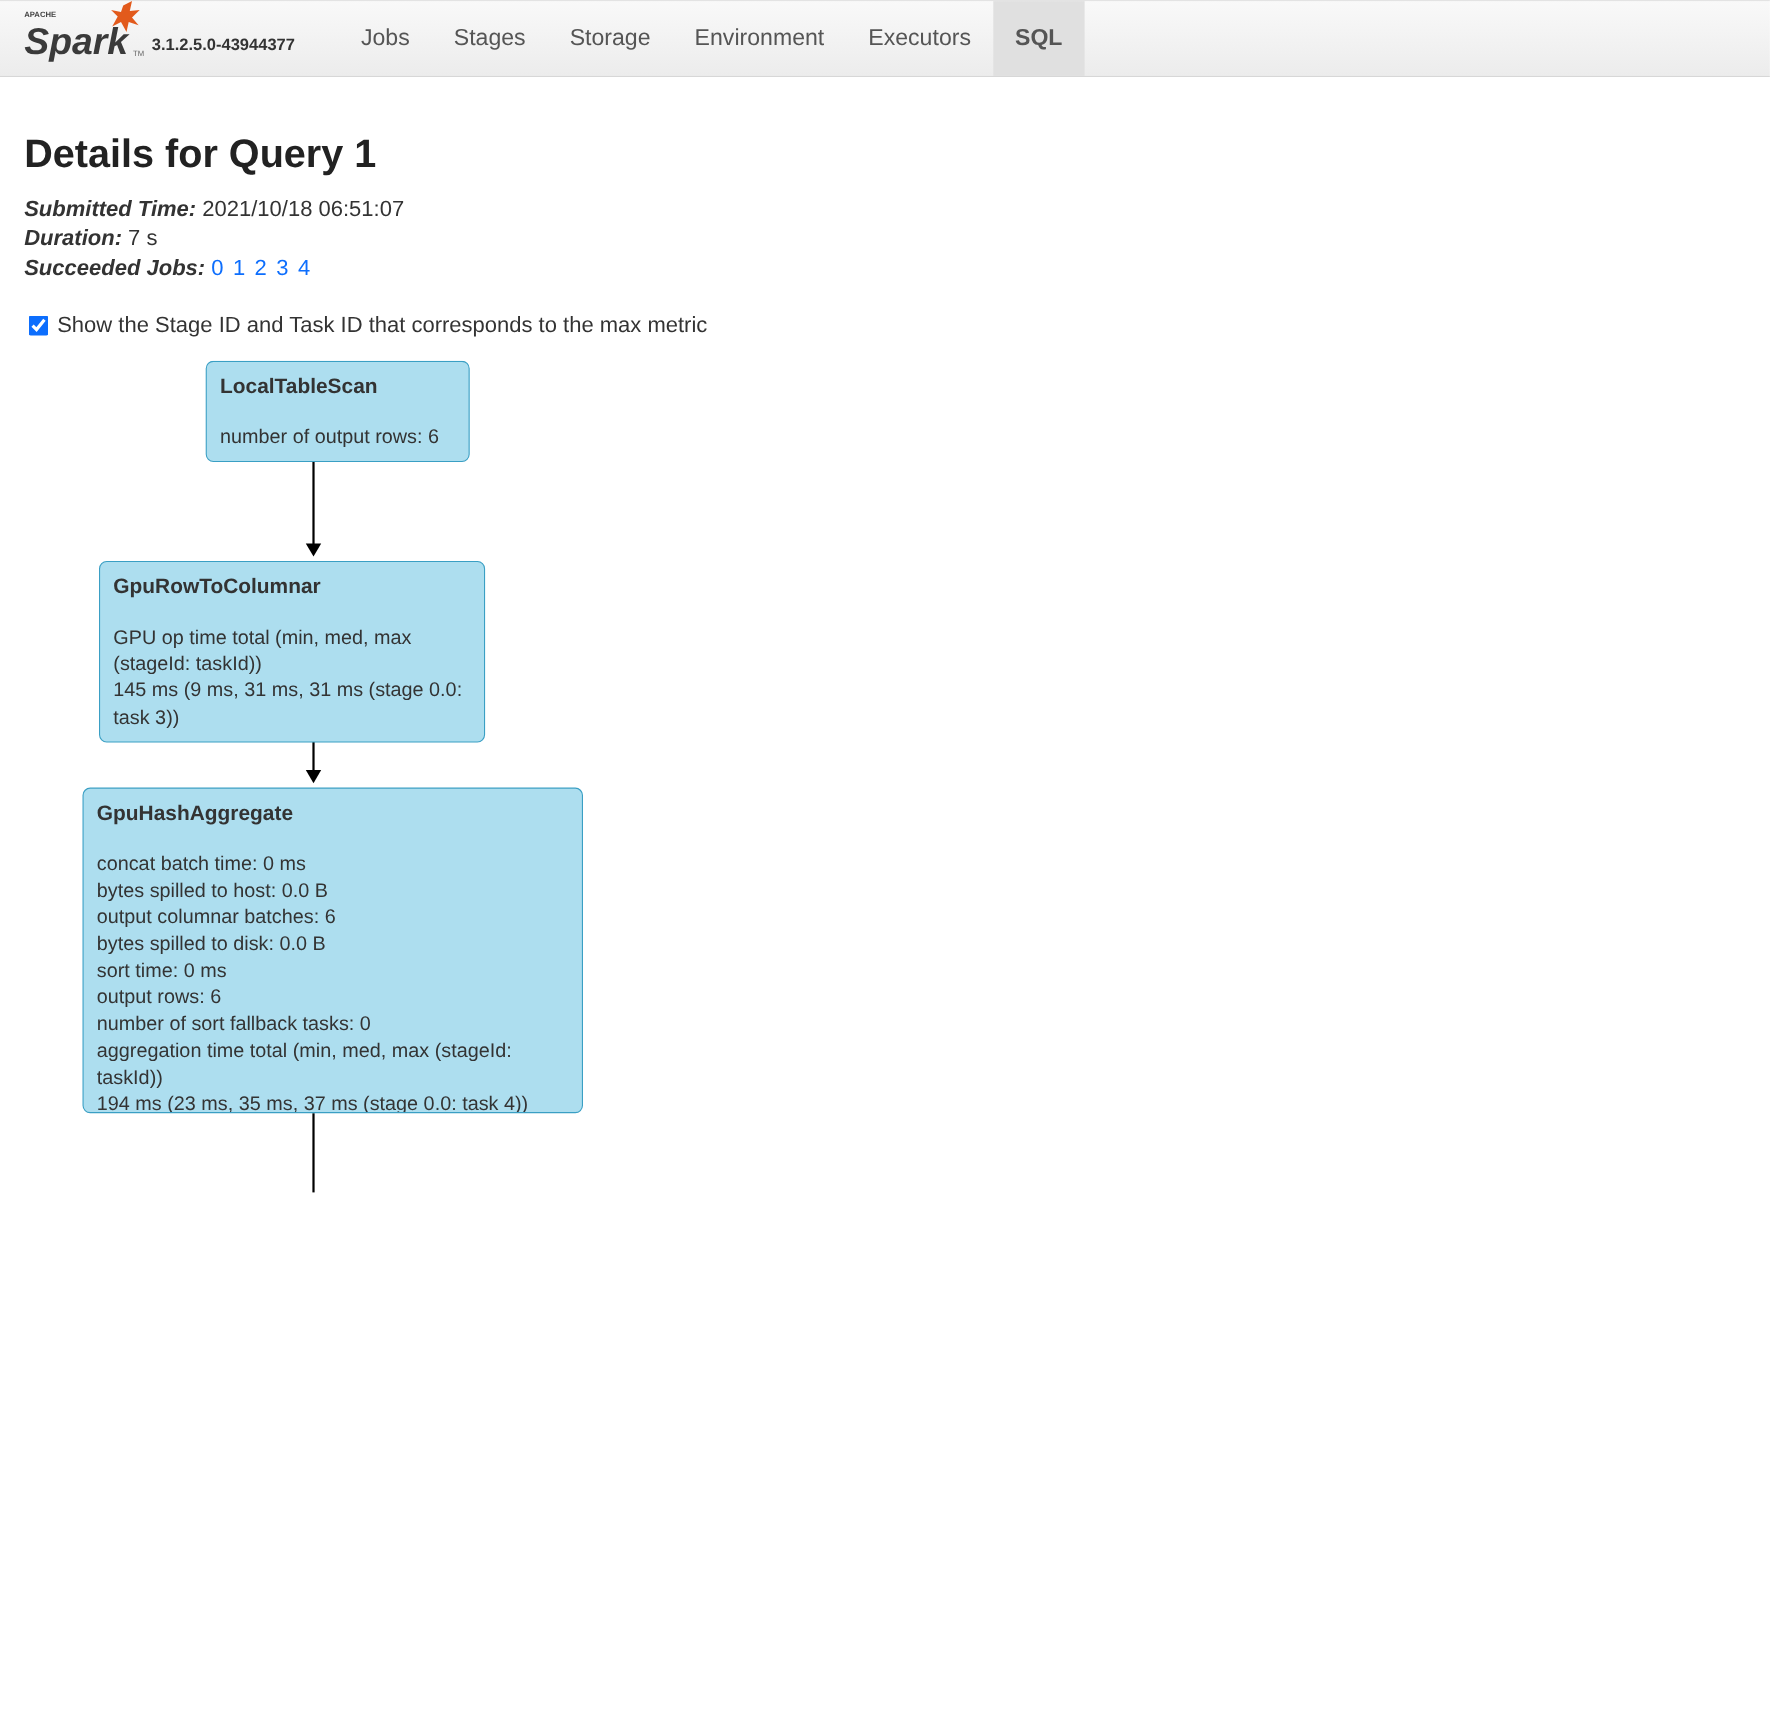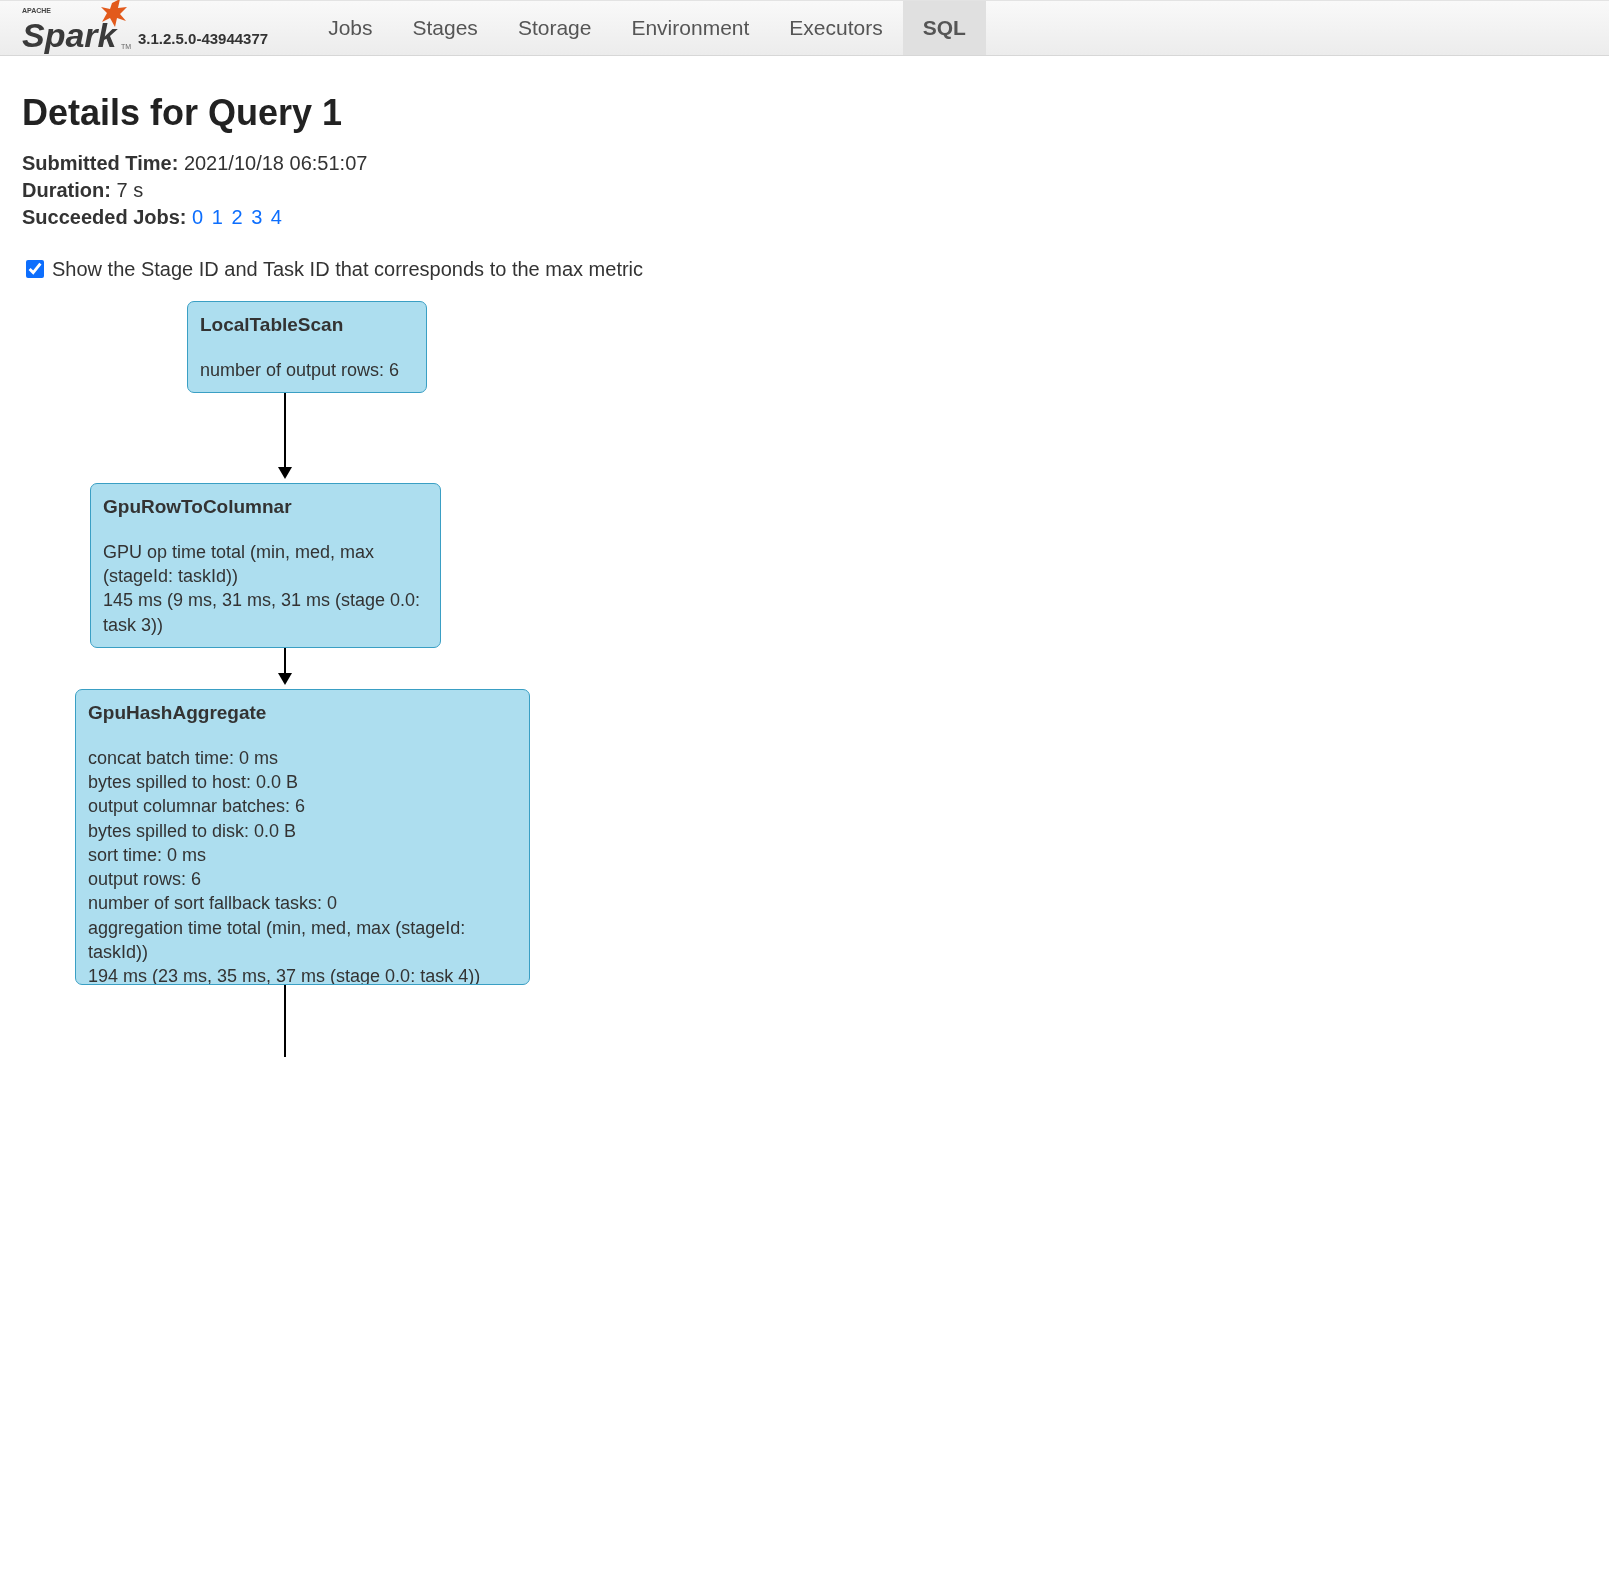--- a/index.html
+++ b/index.html
@@ -1,23 +1,23 @@
 <!DOCTYPE html>
 <html><head>
 <meta charset="utf-8">
 <style>
   * { box-sizing: border-box; }
   html, body { margin: 0; padding: 0; font-family: "Segoe UI", "Helvetica Neue", Arial, sans-serif; color: #333; background: #fff; }
   .navbar {
     display: flex;
-    align-items: flex-end;
+    align-items: flex-start;
     background: linear-gradient(#f9f9f9, #ececec);
     border-bottom: 1px solid #d7d7d7;
     border-top: 1px solid #e3e3e3;
-    height: 56px;
+    height: 70px;
     padding-left: 22px;
   }
   .brand {
     display: flex;
     align-items: flex-end;
     margin-right: 30px;
   }
   .brand svg { display: block; }
   .version {
     font-size: 15px;
@@ -40,34 +40,35 @@
     font-size: 21px;
     cursor: pointer;
     text-decoration: none;
   }
   .nav-tab.active {
     background: #e0e0e0;
     color: #555;
     font-weight: bold;
   }
   .content {
-    padding: 16px 22px 0 22px;
+    padding: 29px 22px 0 22px;
   }
   h1 {
     font-size: 36px;
     font-weight: 700;
     margin: 20px 0 18px 0;
     color: #222;
   }
   .meta-row {
     font-size: 20px;
     margin: 4px 0;
   }
   .meta-row .label {
     font-weight: 700;
+    font-style: italic;
   }
   .job-link {
     color: #0d6efd;
     text-decoration: none;
     cursor: pointer;
     margin-right: 3px;
   }
   .checkbox-row {
     margin-top: 28px;
     font-size: 20px;

